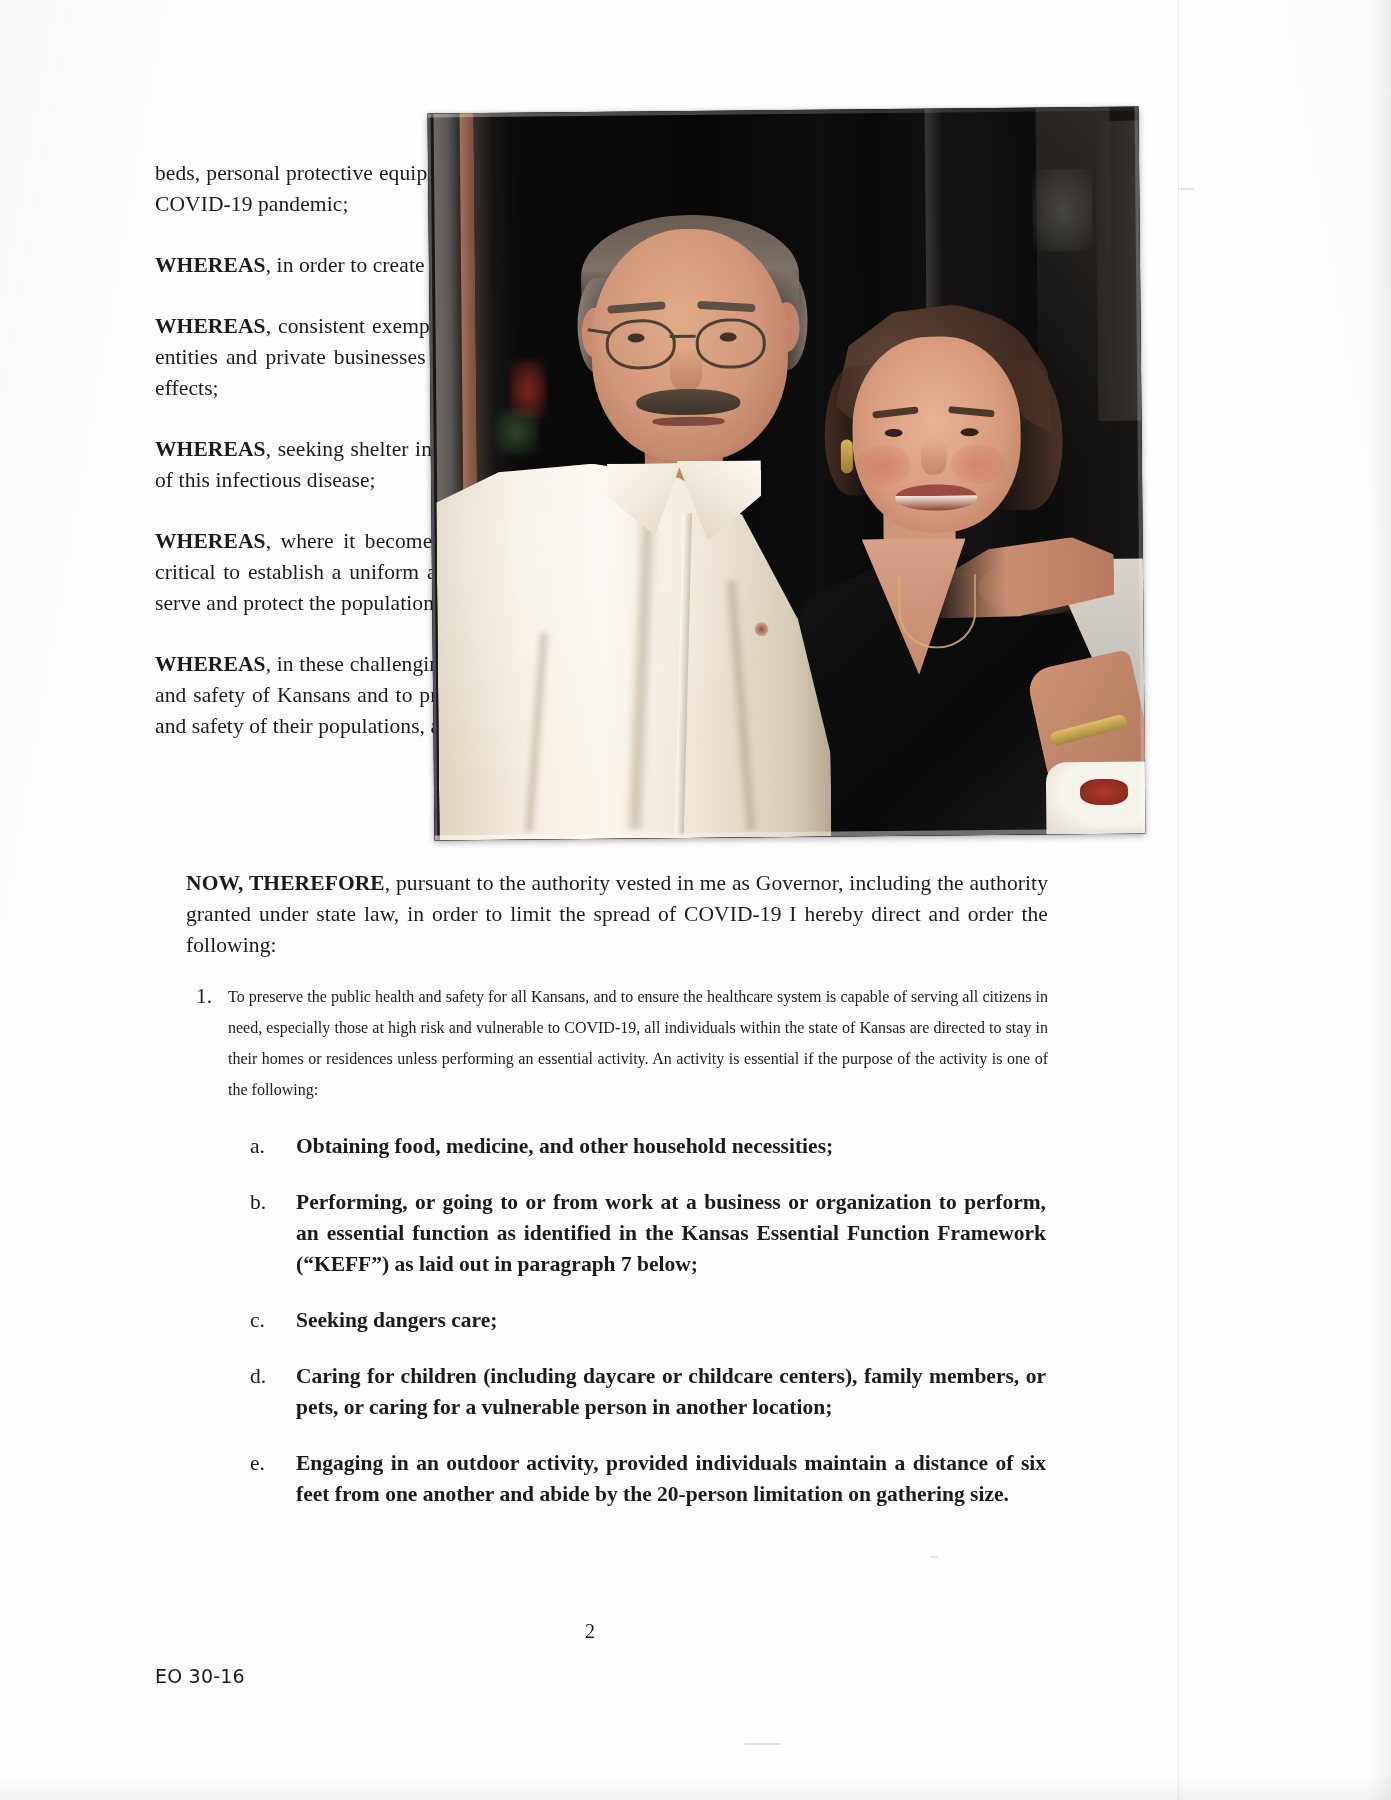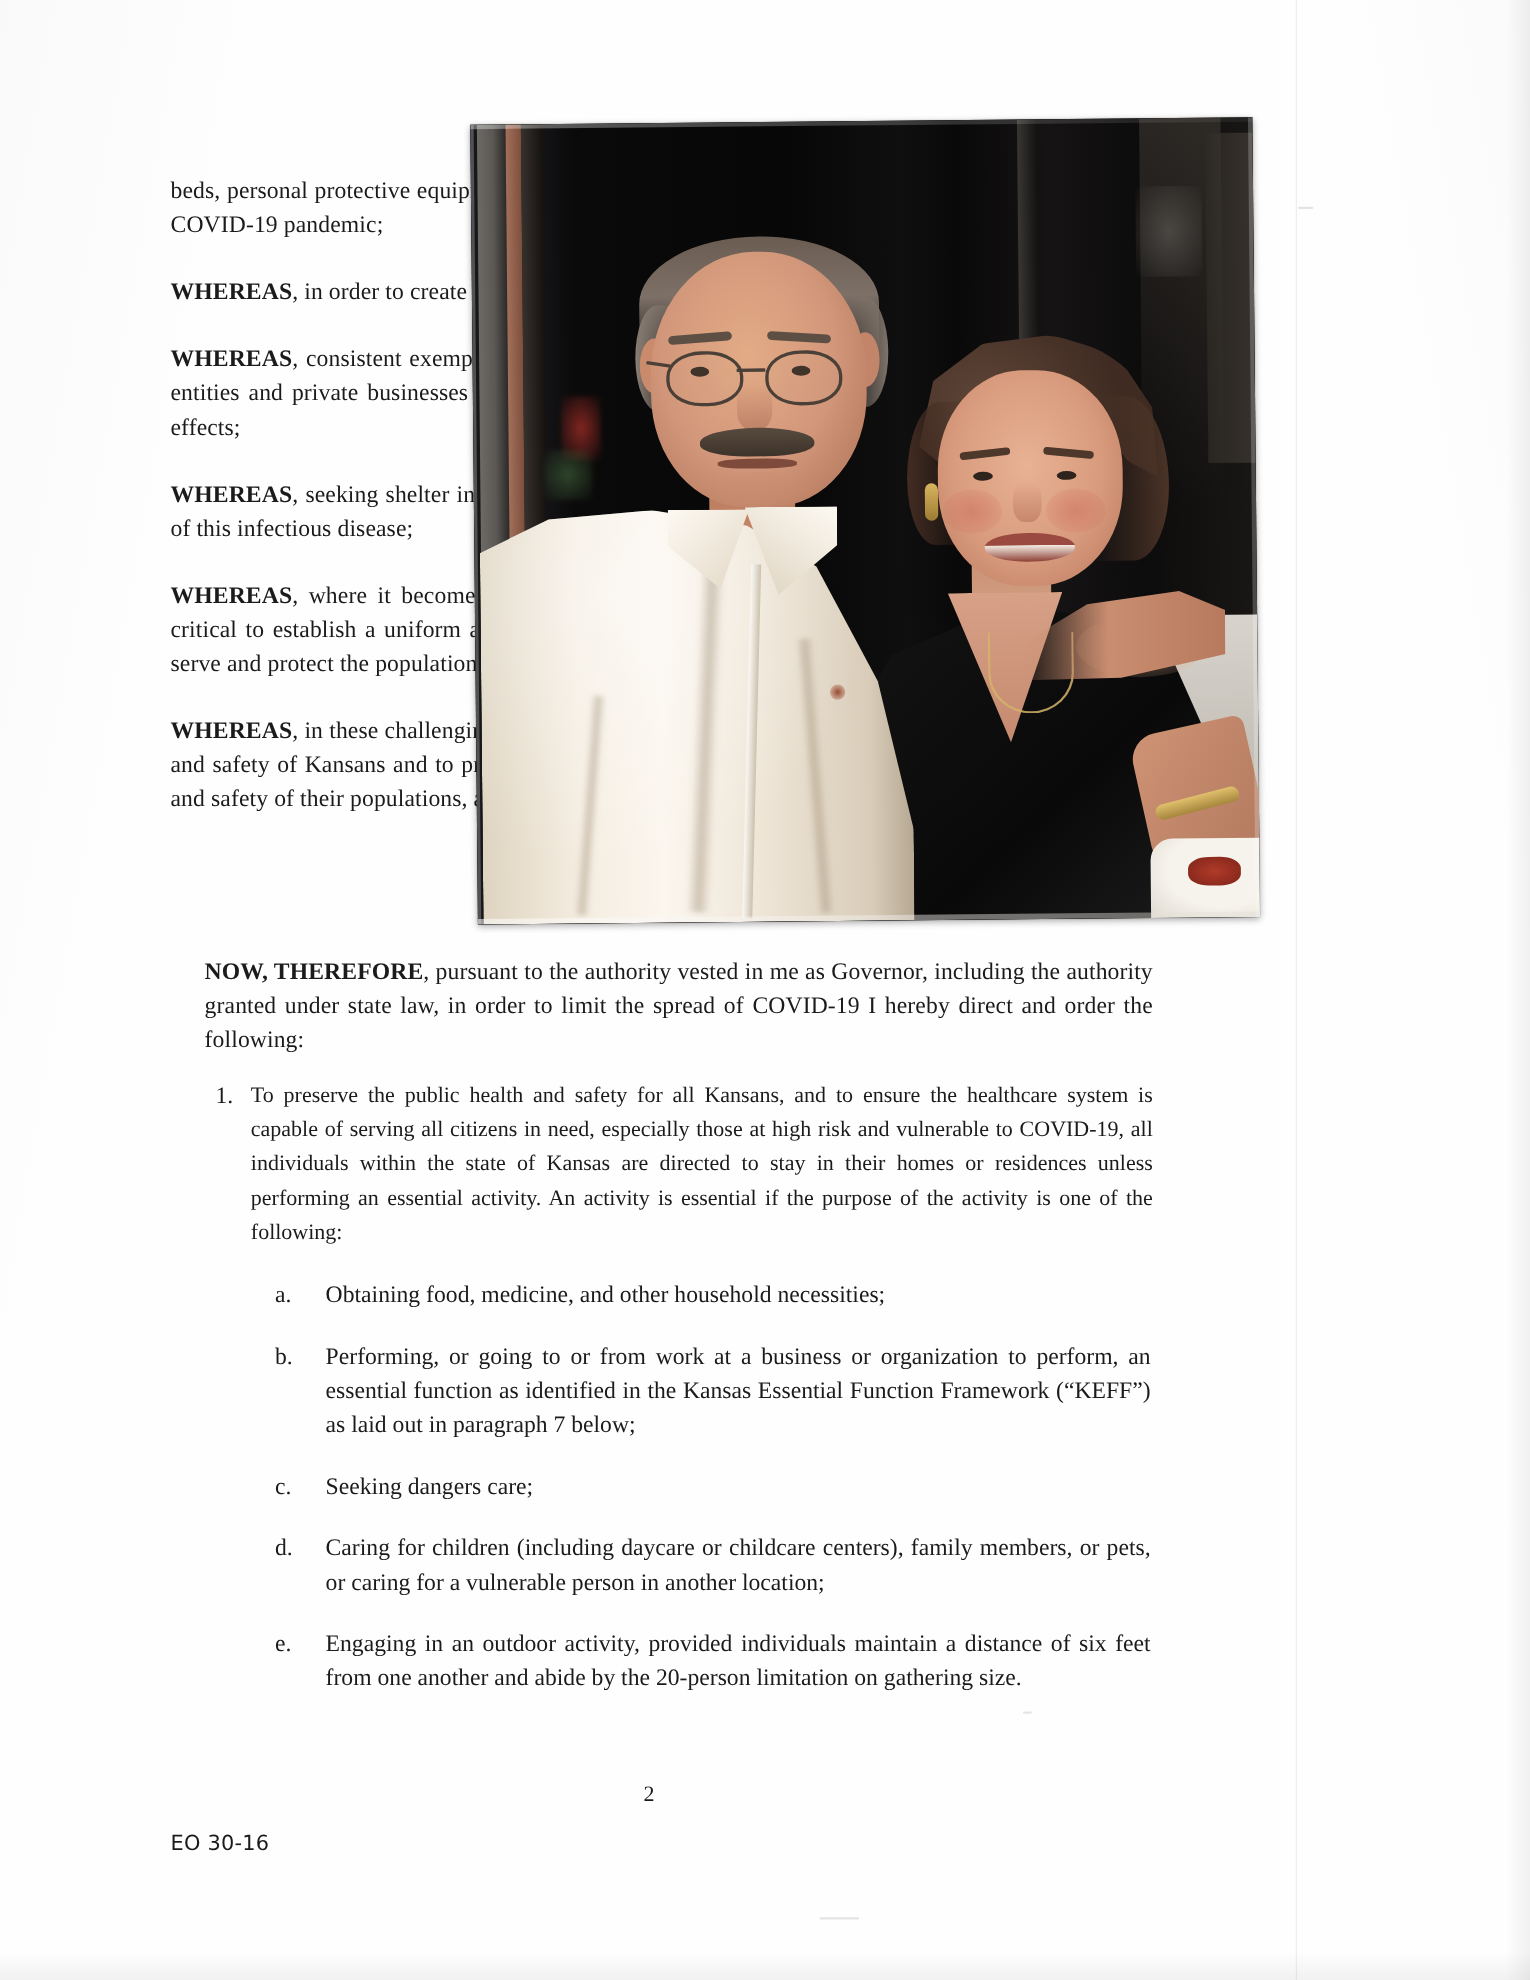--- a/index.html
+++ b/index.html
@@ -90,21 +90,21 @@
     width: 42px;
     flex: 0 0 42px;
     font-size: 21.5px;
     line-height: 31px;
     text-align: right;
     padding-right: 16px;
     box-sizing: border-box;
   }
   .num-text {
     flex: 1 1 auto;
-    font-size: 20px;
+    font-size: 16px;
     line-height: 31px;
     text-align: justify;
   }
 
   
   #lettered-list {
     margin-top: 18px;
     margin-left: 64px;
     width: 796px;
   }
@@ -118,20 +118,21 @@
     flex: 0 0 46px;
     font-size: 21.5px;
     line-height: 31px;
     text-align: left;
   }
   .alpha-text {
     flex: 1 1 auto;
     font-size: 21.5px;
     line-height: 31px;
     text-align: justify;
+    font-weight: bold;
   }
 
   
   #page-number {
     position: absolute;
     left: 0; top: 1620px;
     width: 1180px;
     text-align: center;
     font-size: 20px;
   }

